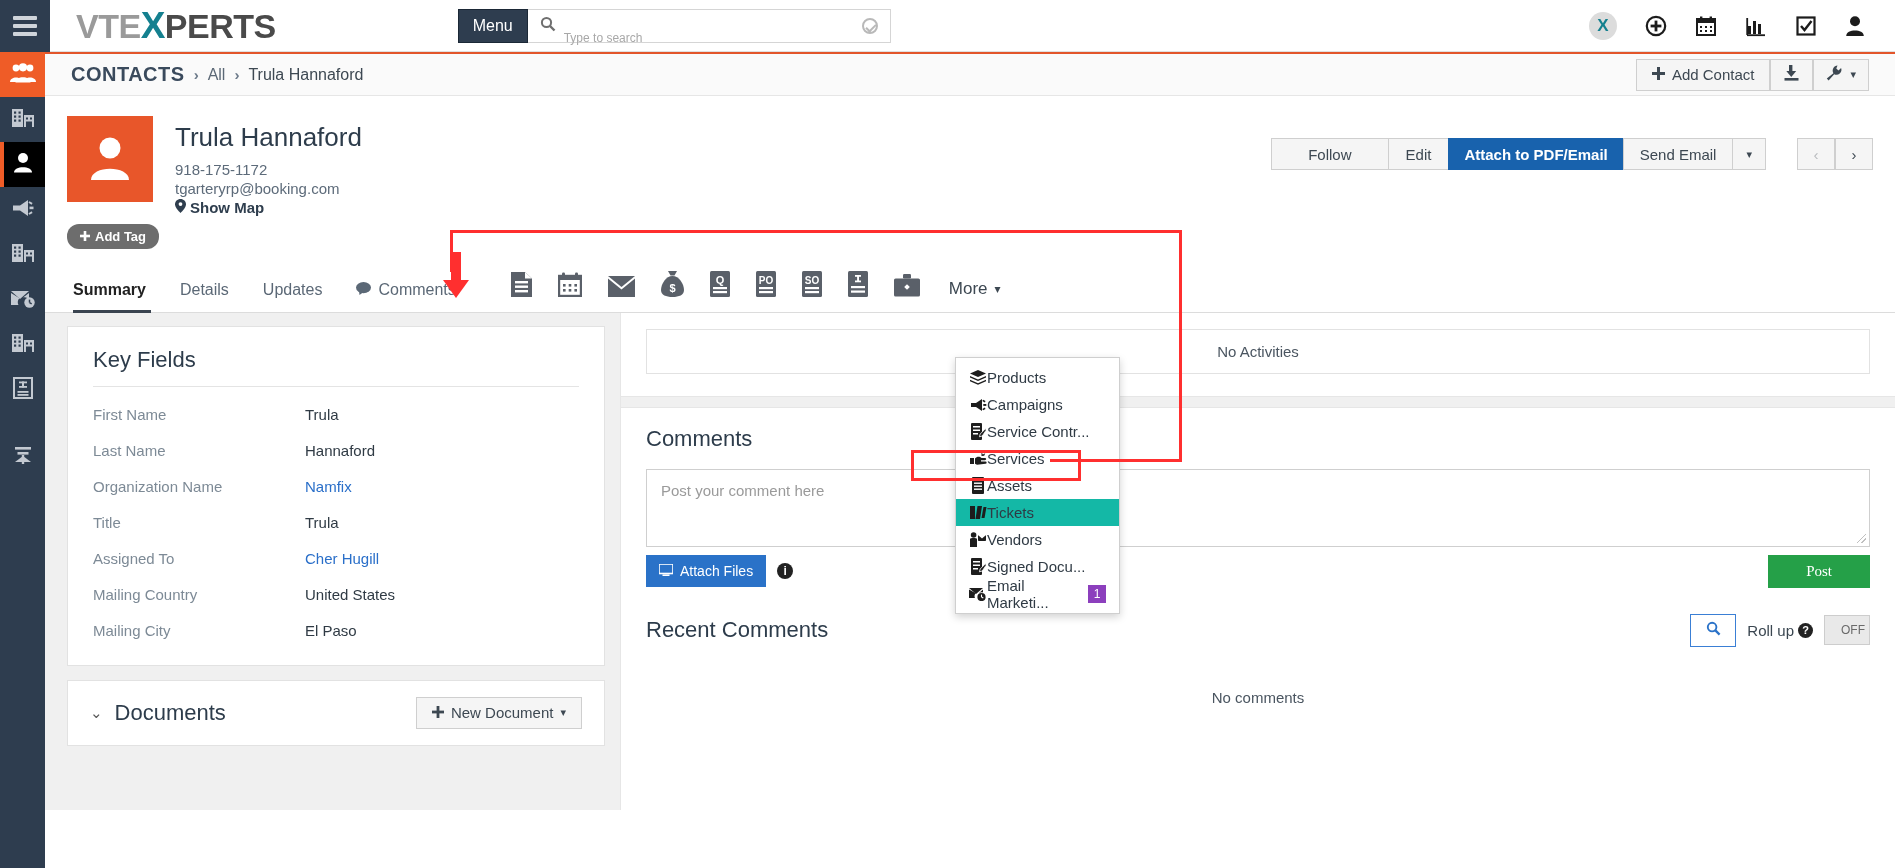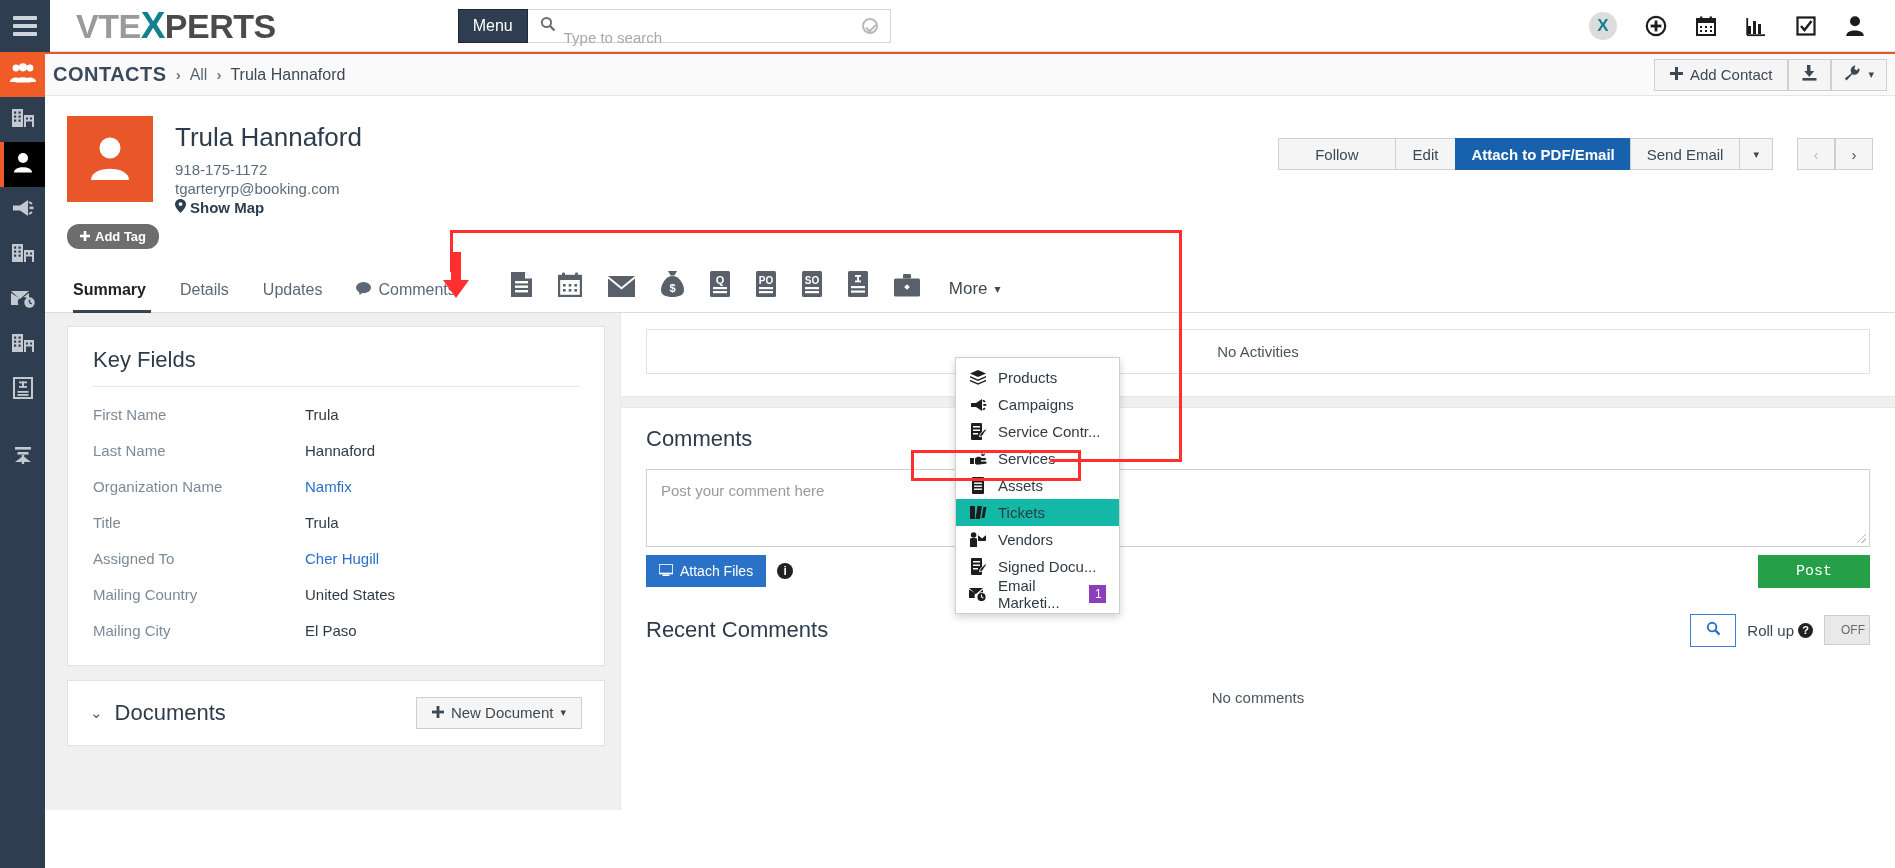--- a/index.html
+++ b/index.html
@@ -37,21 +37,21 @@
     margin-left: 182px; background: #2e3d4f; color: #fff;
     font-size: 16px; padding: 9px 14px; border: 1px solid #1b2836;
     cursor: pointer; height: 34px; display: flex; align-items: center;
   }
   .search-wrap {
     width: 363px; height: 34px; border: 1px solid #d5d5d5; border-left: none;
     display: flex; align-items: center; background: #fff;
   }
   .search-wrap .mag { margin: 0 8px 0 12px; color: #7a7a7a; font-size: 15px; }
   .search-wrap input {
-    border: none; outline: none; flex: 1; font-size: 15px; color: #6d28d9;
+    border: none; outline: none; flex: 1; font-size: 12px; color: #6d28d9;
     font-family: "Liberation Sans", sans-serif; background: transparent; margin-top: 24px;
   }
   .search-wrap input::placeholder { color: #a8a8a8; }
   .search-wrap .clear-circle {
     width: 16px; height: 16px; border-radius: 50%; border: 2px solid #b9b9b9;
     margin-right: 12px; position: relative; cursor: pointer;
   }
   .search-wrap .clear-circle:after {
     content: ""; position: absolute; left: 2px; top: 4px; width: 8px; height: 4px;
     border-left: 2px solid #b9b9b9; border-bottom: 2px solid #b9b9b9;
@@ -83,21 +83,21 @@
   .sb-item svg { fill: #c3c9d1; }
   .sb-item.active-orange svg, .sb-item.active-black svg { fill: #ffffff; }
   .sb-gap { height: 22px; }
 
   
   .content { position: absolute; top: 52px; left: 45px; width: 1850px; height: 816px; background: #fff; }
 
   .crumbbar {
     height: 44px; border-top: 2px solid #e2552a; background: #fafafa;
     border-bottom: 1px solid #e6e6e6;
-    display: flex; align-items: center; padding: 0 8px;
+    display: flex; align-items: center; padding: 0 26px;
   }
   .crumb-contacts { font-size: 20px; font-weight: bold; color: #3a4a5c; letter-spacing: 0.5px; cursor: pointer; }
   .crumb-sep { margin: 0 9px; color: #6d7b8b; font-size: 15px; font-weight: bold; }
   .crumb-all { font-size: 16px; color: #5b6876; cursor: pointer; }
   .crumb-cur { font-size: 16px; color: #3d4852; }
   .crumb-right { margin-left: auto; display: flex; align-items: center; }
   .btn {
     border: 1px solid #cfcfcf; background: #f5f5f5; color: #3d4852;
     font-size: 15px; padding: 7px 15px; cursor: pointer; height: 32px;
     display: flex; align-items: center; gap: 7px;
@@ -108,21 +108,21 @@
   
   .chead { display: flex; padding: 20px 22px 0 22px; }
   .avatar {
     width: 86px; height: 86px; background: #e8562a; flex: 0 0 86px;
     display: flex; align-items: center; justify-content: center;
   }
   .cinfo { margin-left: 22px; padding-top: 6px; }
   .cname { font-size: 26px; color: #2d3c4b; font-weight: normal; }
   .cmeta { font-size: 15px; color: #5d6b7a; margin-top: 7px; line-height: 1.28; }
   .cmeta .mapline { color: #2f3e4e; font-weight: bold; display: flex; align-items: center; gap: 4px; cursor: pointer; }
-  .chead-right { margin-left: auto; display: flex; align-items: flex-start; gap: 8px; padding-top: 22px; }
+  .chead-right { margin-left: auto; display: flex; align-items: flex-start; gap: 15px; padding-top: 22px; }
   .btn-group { display: flex; }
   .btn-group .btn { border-right: none; }
   .btn-group .btn:last-child { border-right: 1px solid #cfcfcf; }
   .btn-primary { background: #1862ad; border-color: #1862ad; color: #fff; font-weight: bold; }
   .nav-arrows { display: flex; margin-left: 16px; }
   .nav-arrows .btn { width: 38px; justify-content: center; padding: 7px 0; }
   .nav-arrows .btn.disabled { color: #b9bcbf; }
 
   .tagrow { padding: 6px 22px 0 22px; }
   .tag-add {
@@ -193,21 +193,21 @@
     font-family: "Liberation Sans", sans-serif;
   }
   .info-dot {
     width: 16px; height: 16px; border-radius: 50%; background: #222; color: #fff;
     font-size: 12px; font-weight: bold; display: flex; align-items: center;
     justify-content: center; margin-left: 11px; cursor: pointer;
   }
   .btn-post {
     margin-left: auto; background: #25a048; color: #fff; border: none;
     font-size: 15px; padding: 8px 38px; cursor: pointer;
-    font-family: Liberation Mono, monospace;
+    font-family: Liberation Serif, serif;
   }
 
   .rc-head { display: flex; align-items: center; padding: 26px 25px 0 25px; }
   .rc-right { margin-left: auto; display: flex; align-items: center; gap: 11px; }
   .search-sq {
     width: 46px; height: 33px; border: 1px solid #3a7fd5; display: flex;
     align-items: center; justify-content: center; color: #2a72c8; cursor: pointer;
   }
   .rollup-lbl { font-size: 15px; color: #3a4650; display: flex; align-items: center; gap: 4px; }
   .qmark {
@@ -220,21 +220,21 @@
   }
   .no-comments { text-align: center; font-size: 15px; color: #4a5560; padding-top: 42px; }
 
   
   .dropdown {
     position: absolute; left: 910px; top: 305px; width: 165px;
     background: #fff; border: 1px solid #cfcfcf; box-shadow: 0 3px 8px rgba(0,0,0,0.18);
     z-index: 40; padding: 6px 0;
   }
   .dd-item {
-    display: flex; align-items: center; gap: 11px; padding: 6px 13px;
+    display: flex; align-items: center; padding: 6px 13px;
     font-size: 15px; color: #2f3a44; cursor: pointer; height: 27px;
   }
   .dd-item.highlighted { background: #14b8a6; }
   .dd-icon { width: 18px; display: flex; align-items: center; justify-content: center; }
   .dd-icon svg { fill: #1d1d1d; }
   .dd-badge {
     background: #8c3fbd; color: #fff; font-size: 12px; padding: 2px 6px;
     margin-left: 4px; min-width: 17px; text-align: center;
   }
 

